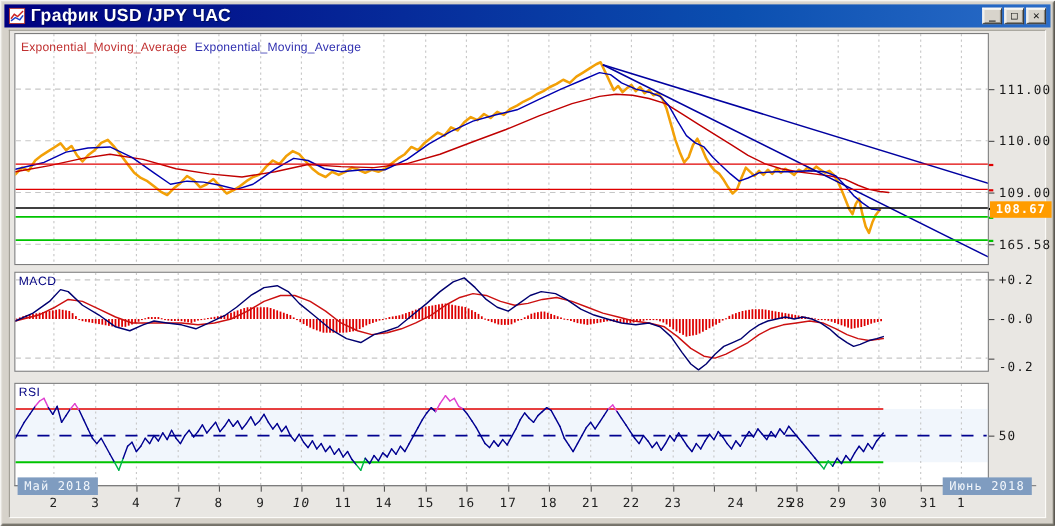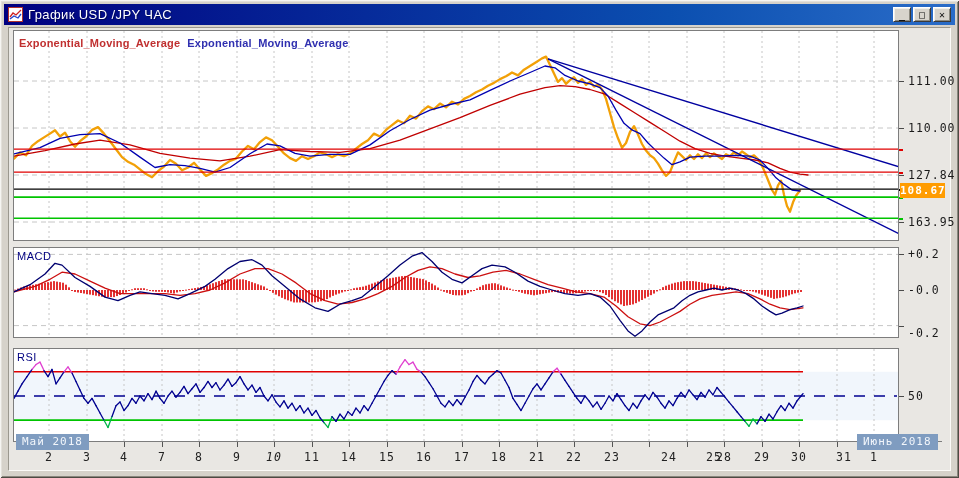--- a/index.html
+++ b/index.html
@@ -3,45 +3,45 @@
 <meta charset="utf-8">
 <style>
   html,body{margin:0;padding:0;background:#b9b6ae;}
   .stage{position:relative;width:959px;height:478px;background:#d6d2ca;overflow:hidden;
          font-family:"Liberation Sans",sans-serif;
          box-shadow:inset 1px 1px 0 #f6f5f2, inset -1px -1px 0 #4e4b43, inset 2px 2px 0 #e3e0da, inset -2px -2px 0 #8a877e;}
   .titlebar{position:absolute;left:4px;top:4px;width:951px;height:21px;
             background:linear-gradient(90deg,#000080 0%,#0b4fb0 70%,#2a6cc8 100%);
             display:flex;align-items:center;padding:0 4px;box-sizing:border-box;}
   .ticon{width:15px;height:15px;margin-right:5px;flex:0 0 auto;}
-  .ttext{color:#fff;font-weight:normal;font-size:13px;letter-spacing:.4px;flex:1;white-space:nowrap;
+  .ttext{color:#fff;font-weight:bold;font-size:16px;letter-spacing:.4px;flex:1;white-space:nowrap;
          text-shadow:1px 1px 0 rgba(0,0,0,.35);}
   .tbtns{display:flex;gap:2px;}
   .tbtns .wbtn{width:18px;height:15px;background:#d8d4cc;border:1px solid;border-color:#ffffff #3a3a3a #3a3a3a #ffffff;
         box-shadow:inset 1px 1px 0 #f2f0ea, inset -1px -1px 0 #8d8a80;
         font-family:"DejaVu Sans Mono",monospace;font-size:10px;font-weight:bold;color:#111;
         padding:0;line-height:11px;text-align:center;cursor:default;}
   .client-bg{position:absolute;left:8px;top:27px;width:943px;height:444px;background:#e9e7e3;
              border:1px solid;border-color:#9b988f #fcfbf8 #fcfbf8 #9b988f;box-sizing:border-box;}
   .panel{position:absolute;background:#ffffff;border:1px solid #7d7d7d;box-sizing:border-box;}
   #p-main{left:13px;top:30px;width:886px;height:211px;}
   #p-macd{left:13px;top:247px;width:886px;height:91px;}
   #p-rsi{left:13px;top:348px;width:886px;height:94px;}
   .panel svg{position:absolute;left:0;top:0;}
-  .legend{position:absolute;left:19px;top:37px;font-size:11px;font-weight:bold;letter-spacing:.2px;white-space:nowrap;}
+  .legend{position:absolute;left:19px;top:37px;font-size:11px;font-weight:normal;letter-spacing:.2px;white-space:nowrap;}
   .legend .lg-red{color:#c03030;margin-right:7px;}
   .legend .lg-blue{color:#3030b0;}
   .pane-label{position:absolute;font-size:11px;color:#000080;letter-spacing:.5px;}
   #lbl-macd{left:17px;top:250px;}
   #lbl-rsi{left:17px;top:351px;}
   .scale-label{position:absolute;left:908px;font-family:"DejaVu Sans Mono",monospace;font-size:11.5px;
                letter-spacing:1px;color:#1a1a1a;transform:translateY(-50%);white-space:nowrap;}
   .tickdash{position:absolute;left:899px;width:5px;height:1px;background:#4a4a4a;}
   .lvl-tick{position:absolute;left:899px;width:4px;height:2px;}
-  .price-tag{position:absolute;left:900px;top:183px;width:45px;height:15px;background:#ff9c00;
+  .price-tag{position:absolute;left:900px;top:183px;width:56px;height:15px;background:#ff9c00;
              color:#fff;font-family:"DejaVu Sans Mono",monospace;font-size:11px;font-weight:bold;
              letter-spacing:1px;text-align:center;line-height:15px;}
   .time-axis-line{position:absolute;left:13px;top:441px;width:929px;height:1px;background:#7d7d7d;}
   .time-tick{position:absolute;top:442px;width:1px;height:5px;background:#555;}
   .time-label{position:absolute;top:450px;transform:translateX(-50%);
               font-family:"DejaVu Sans Mono",monospace;font-size:11.5px;letter-spacing:1px;color:#222;}
   .month-badge{position:absolute;top:434px;height:16px;background:#7f9cc0;color:#f2f6fb;
                font-family:"DejaVu Sans Mono",monospace;font-size:11px;letter-spacing:1px;
                line-height:16px;padding:0 6px;z-index:5;}
   #badge-may{left:16px;}
@@ -639,23 +639,23 @@
       <span class="lg-red">Exponential_Moving_Average</span><span class="lg-blue">Exponential_Moving_Average</span>
     </div>
     <span class="pane-label" id="lbl-macd">MACD</span>
     <span class="pane-label" id="lbl-rsi">RSI</span>
 
     <div id="price-scale" style="position:static">
         <div class="scale-label" style="top: 81px;">111.00</div>
         <div class="tickdash" style="top: 81px;"></div>
         <div class="scale-label" style="top: 128px;">110.00</div>
         <div class="tickdash" style="top: 128px;"></div>
-        <div class="scale-label" style="top: 175px;">127.84</div>
+        <div class="scale-label" style="top: 175px;">109.00</div>
         <div class="tickdash" style="top: 175px;"></div>
-        <div class="scale-label" style="top: 222px;">163.95</div>
+        <div class="scale-label" style="top: 222px;">165.58</div>
         <div class="tickdash" style="top: 222px;"></div>
         <div class="scale-label" style="top: 254.4px;">+0.2</div>
         <div class="tickdash" style="top: 254.4px;"></div>
         <div class="scale-label" style="top: 290px;">-0.0</div>
         <div class="tickdash" style="top: 290px;"></div>
         <div class="scale-label" style="top: 333px;">-0.2</div>
         <div class="tickdash" style="top: 325.6px;"></div>
         <div class="scale-label" style="top: 396px;">50</div>
         <div class="tickdash" style="top: 396px;"></div>
         <div class="lvl-tick" style="top: 149.15px; background: rgb(224, 0, 0);"></div>

